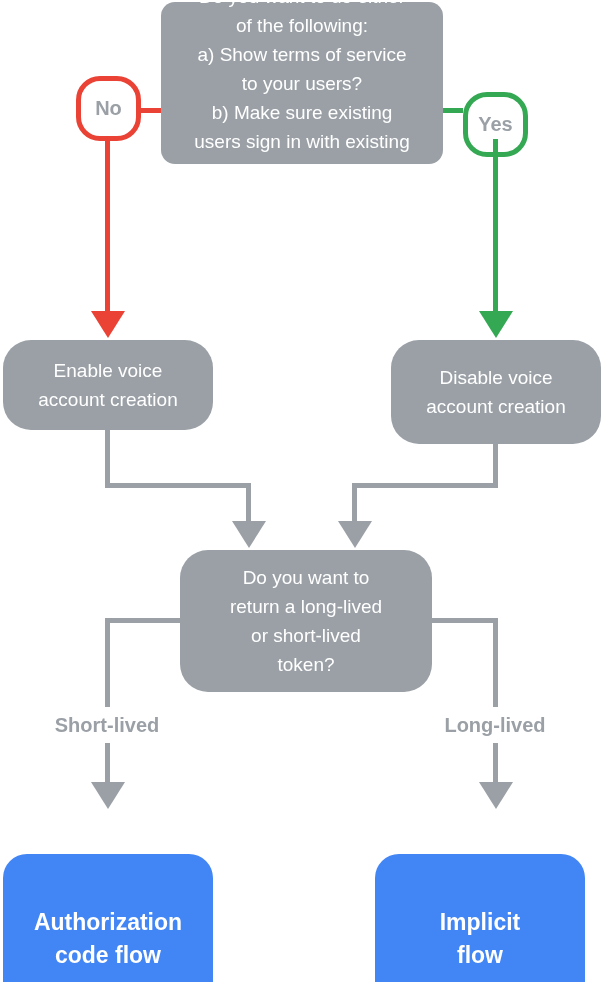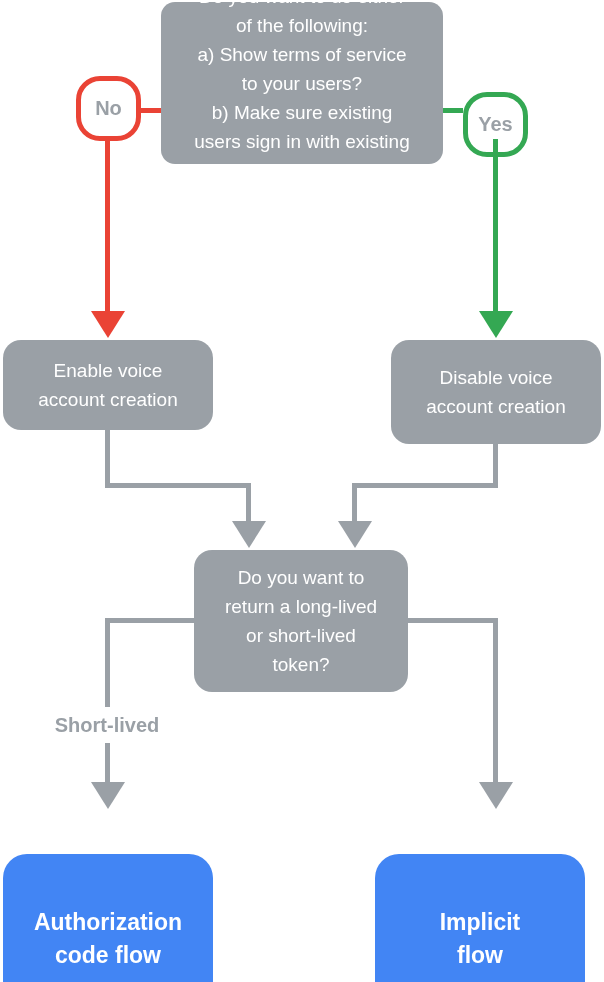--- a/index.html
+++ b/index.html
@@ -7,27 +7,27 @@
     --white:#FFFFFF; --muted:#9AA0A6;
   }
   *{margin:0;padding:0;box-sizing:border-box;}
   body{background:#fff;font-family:"Liberation Sans", sans-serif;}
   .canvas{position:relative;width:604px;height:982px;background:#fff;overflow:hidden;}
 
   .node{
     position:absolute;display:flex;align-items:center;justify-content:center;
     text-align:center;white-space:pre-line;color:var(--white);
   }
-  .gray-node{background:var(--gray);border-radius:18px;font-size:19px;line-height:29px;}
+  .gray-node{background:var(--gray);border-radius:28px;font-size:19px;line-height:29px;}
   .blue-node{background:var(--blue);border-radius:24px;font-size:23px;line-height:33px;font-weight:bold;margin-top:42px;}
 
   .top-question{left:161px;top:2px;width:282px;height:162px;border-radius:14px;padding:8px 14px;}
   .enable-node{left:3px;top:340px;width:210px;height:90px;}
   .disable-node{left:391px;top:340px;width:210px;height:104px;}
-  .token-question{left:194px;top:550px;width:214px;height:142px;padding:6px 6px;}
+  .token-question{left:180px;top:550px;width:252px;height:142px;padding:6px 6px;}
   .auth-node{left:3px;top:812px;width:210px;height:170px;}
   .implicit-node{left:375px;top:812px;width:210px;height:170px;}
 
   .badge{
     position:absolute;width:65px;height:65px;background:var(--white);
     border-radius:24px;display:flex;align-items:center;justify-content:center;
     font-size:20px;font-weight:600;color:var(--muted);
   }
   .no-badge{left:76px;top:76px;border:5px solid var(--red);}
   .yes-badge{left:463px;top:92px;border:5px solid var(--green);}
@@ -124,19 +124,20 @@
 token?</div>
 
   <div class="line sl-h"></div>
   <div class="line sl-v"></div>
   <div class="arrowhead sl-head"></div>
   <div class="edge-label short-label">Short-lived</div>
 
   <div class="line ll-h"></div>
   <div class="line ll-v"></div>
   <div class="arrowhead ll-head"></div>
+  <div class="edge-label long-label">Long-lived</div>
 
   <div class="node blue-node auth-node">Authorization
 code flow</div>
   <div class="node blue-node implicit-node">Implicit
 flow</div>
 
 </div>
 
 </body></html>

